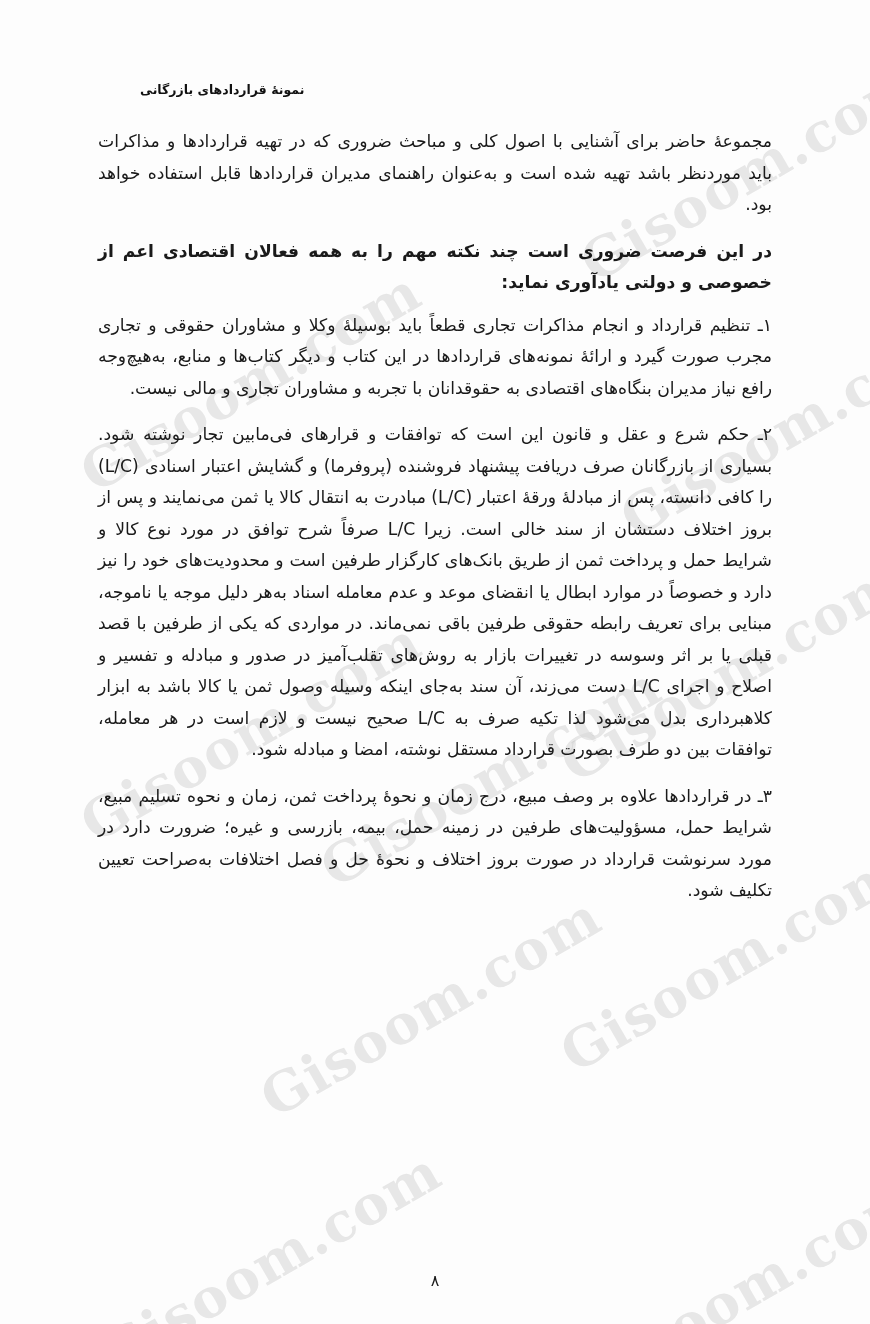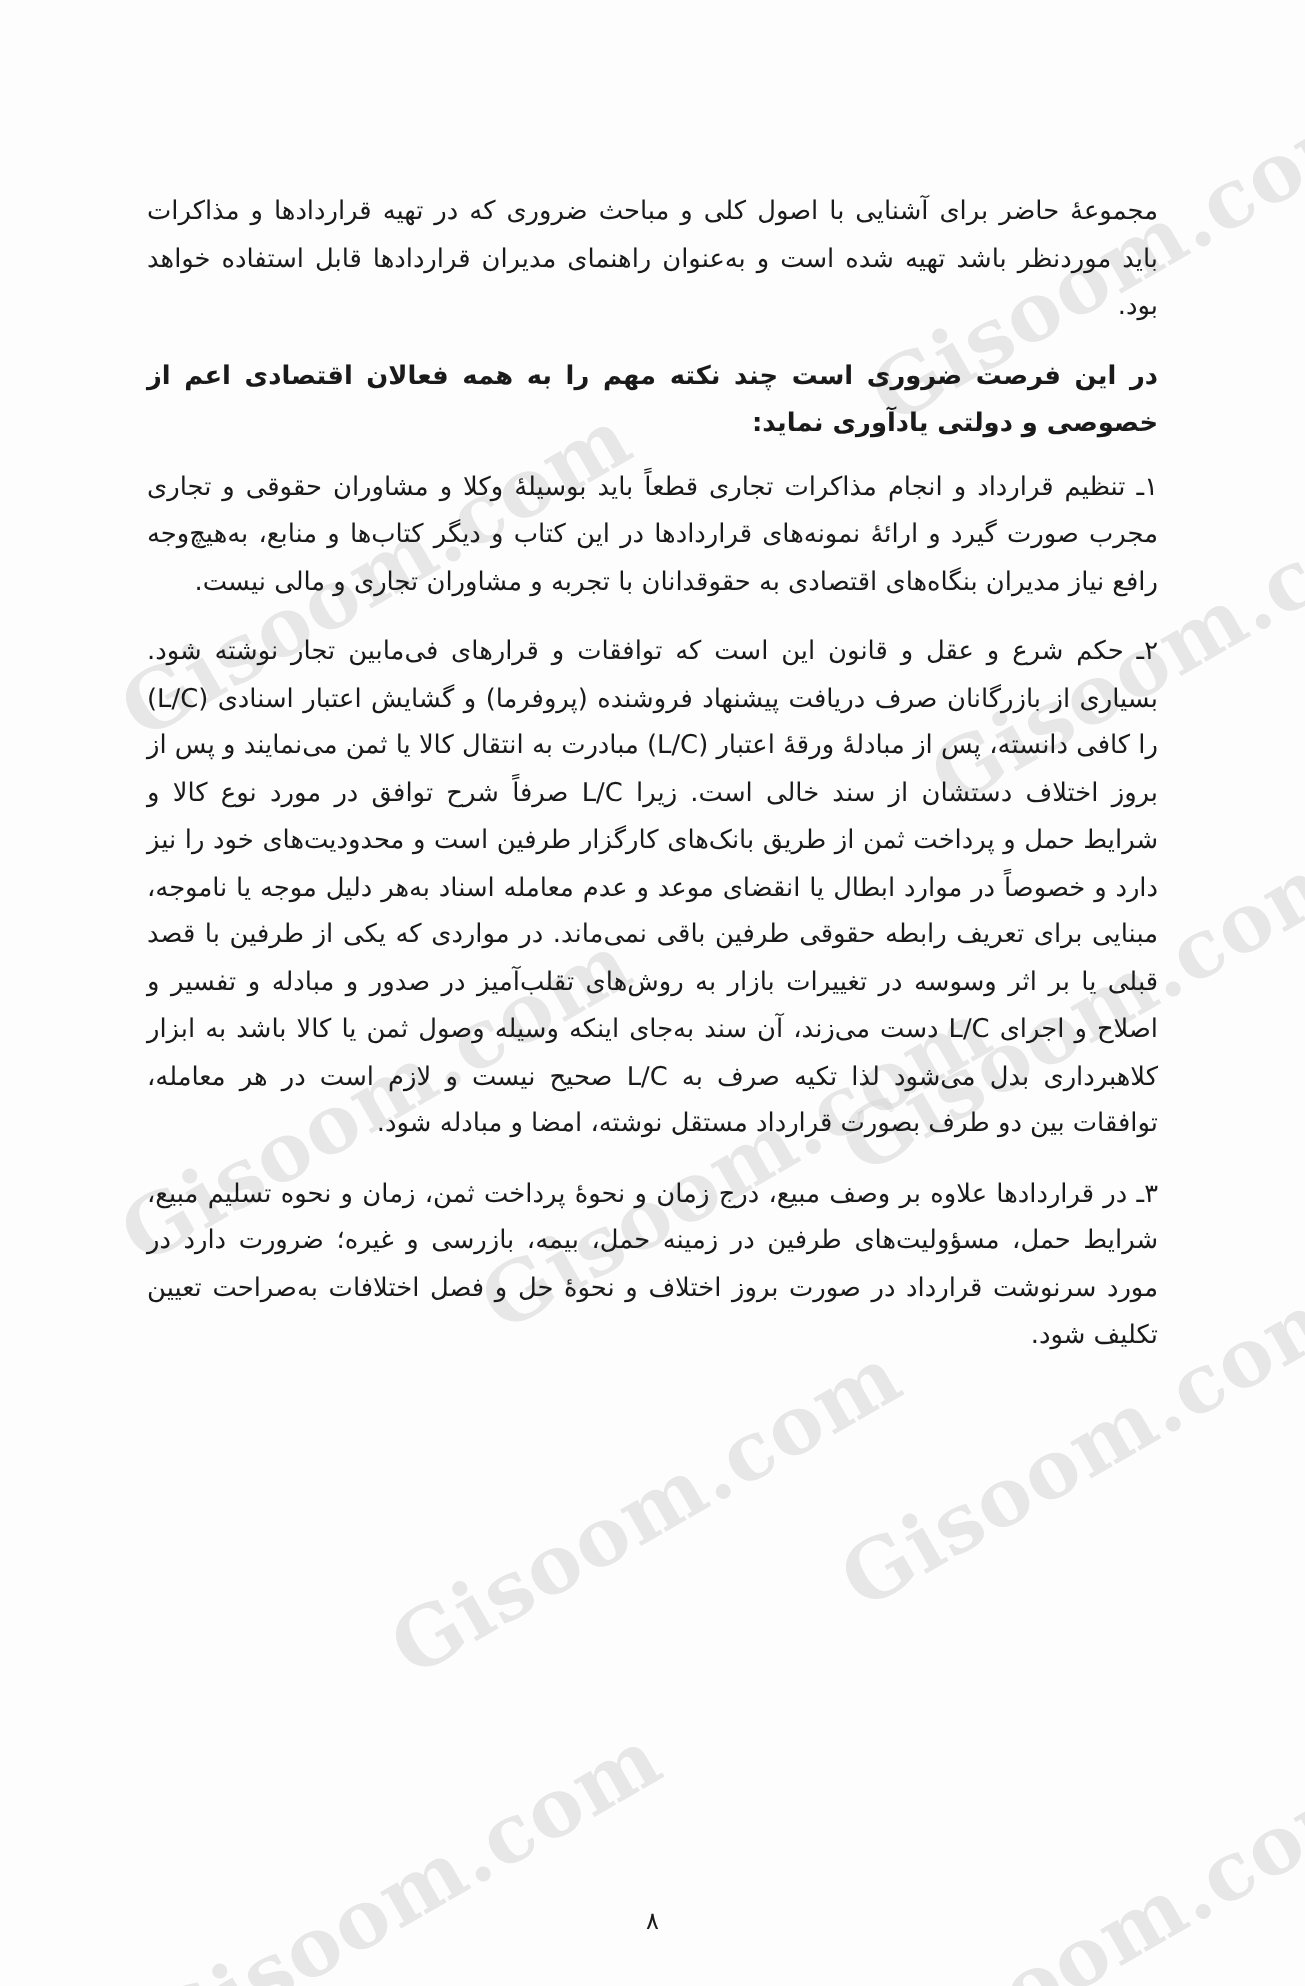--- a/index.html
+++ b/index.html
@@ -107,20 +107,23 @@
     font-size: 16px;
     color: #1a1a1a;
     z-index: 4;
   }
 </style>
 </head>
 <body>
 
 <div class="page">
 
+  <div class="header">
+    <span class="hdr-text">نمونهٔ قراردادهای بازرگانی</span>
+  </div>
 
   <div class="content">
 
     <p>مجموعهٔ حاضر برای آشنایی با اصول کلی و مباحث ضروری که در تهیه قراردادها و مذاکرات باید موردنظر باشد تهیه شده است و به‌عنوان راهنمای مدیران قراردادها قابل استفاده خواهد بود.</p>
 
     <div class="gap-md"></div>
 
     <p class="bold">در این فرصت ضروری است چند نکته مهم را به همه فعالان اقتصادی اعم از خصوصی و دولتی یادآوری نماید:</p>
 
     <div class="gap-sm"></div>

